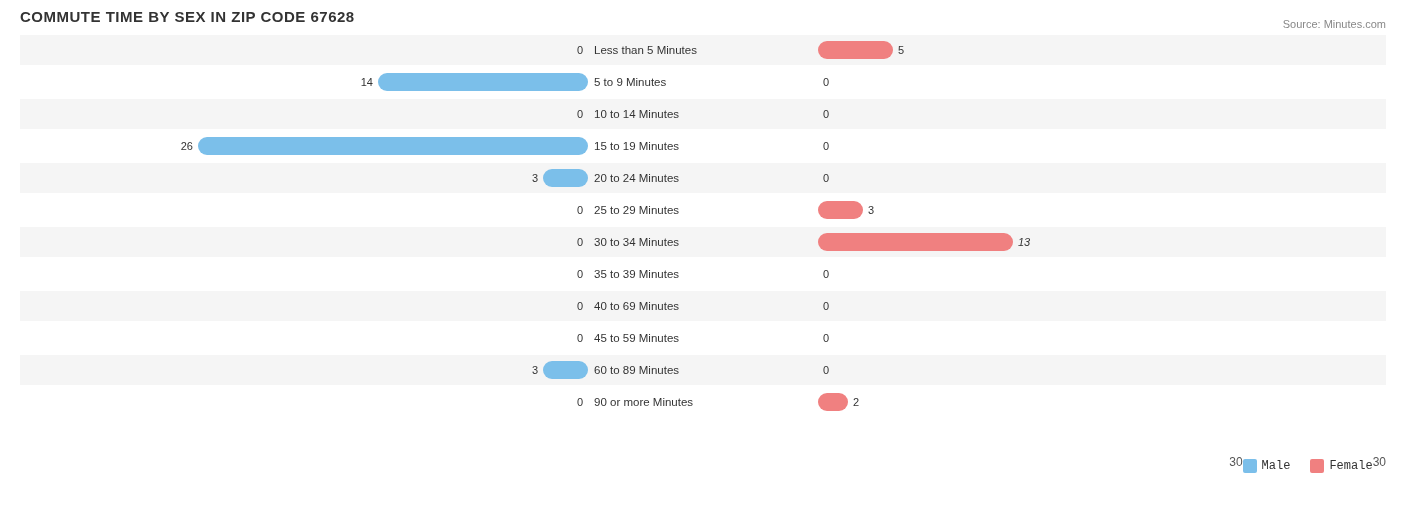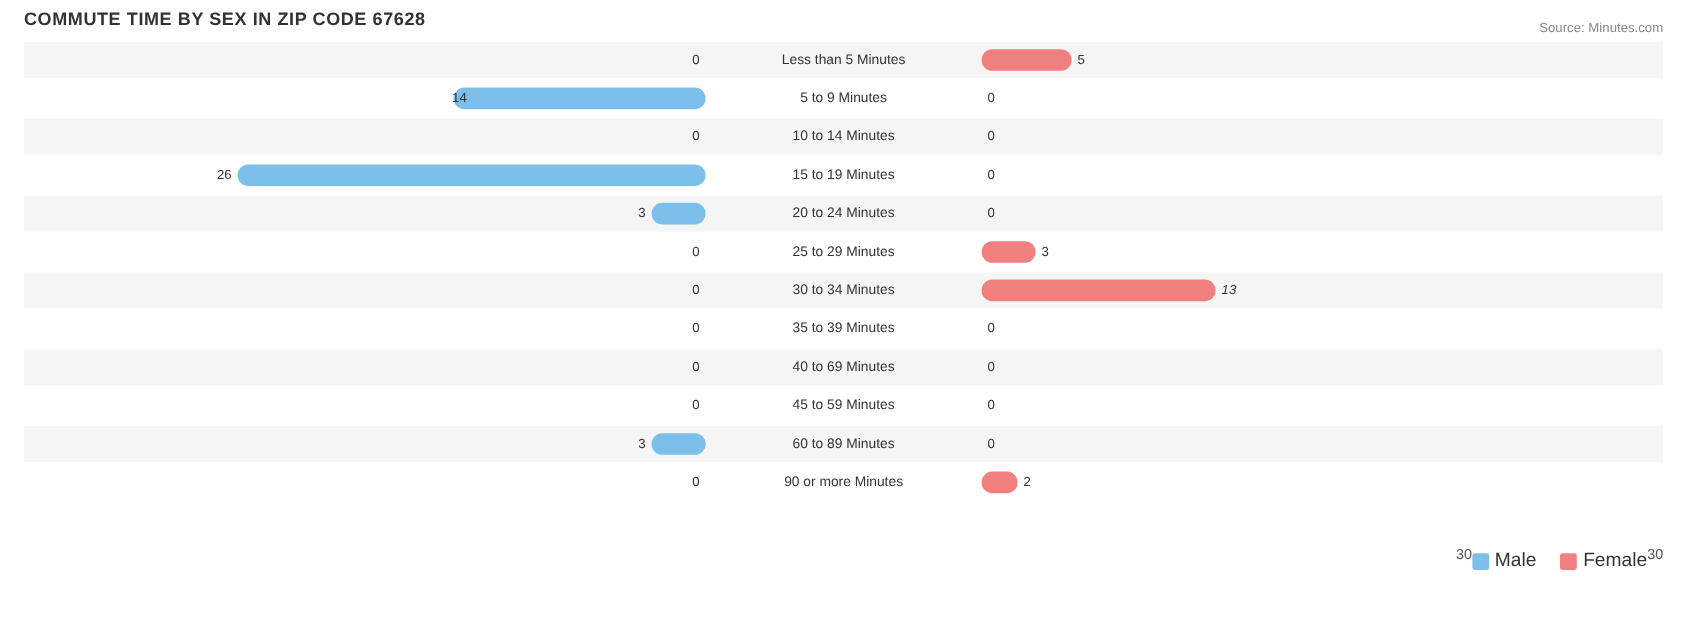--- a/index.html
+++ b/index.html
@@ -62,21 +62,21 @@
       width: 620px;
       display: flex;
       align-items: center;
       justify-content: flex-start;
       padding-left: 4px;
       position: relative;
       height: 100%;
     }
     .label-center {
       width: 230px;
-      text-align: center;
+      text-align: left;
       font-size: 11.5px;
       color: #333;
       padding: 0 6px;
       white-space: nowrap;
       z-index: 2;
       flex-shrink: 0;
     }
     .bar-male {
       background: #7bbfea;
       height: 18px;
@@ -121,22 +121,23 @@
     .legend {
       display: flex;
       justify-content: center;
       gap: 20px;
       margin-top: 4px;
     }
     .legend-item {
       display: flex;
       align-items: center;
       gap: 5px;
-      font-size: 16px;
-      color: #333;
+      font-size: 12px;
+      color: #333;
+      font-family: Liberation Mono, monospace;
     }
     .legend-box {
       width: 14px;
       height: 14px;
       border-radius: 2px;
     }
   </style>
 </head>
 <body>
 
@@ -151,21 +152,21 @@
         </div>
         <div class="label-center">Less than 5 Minutes</div>
         <div class="right-section">
           <div class="bar-female" style="width: 75px;"></div>
           <span class="val-female" style="left: 80px;">5</span>
         </div>
       </div>
       <div class="row">
         <div class="left-section">
           <div class="bar-male" style="width: 210px;"></div>
-          <span class="val-male" style="right: 199px;">14</span>
+          <span class="val-male" style="right: 215px;">14</span>
         </div>
         <div class="label-center">5 to 9 Minutes</div>
         <div class="right-section">
           <span class="val-female" style="left: 5px;">0</span>
         </div>
       </div>
       <div class="row">
         <div class="left-section">
           <span class="val-male" style="right: 5px;">0</span>
         </div>

